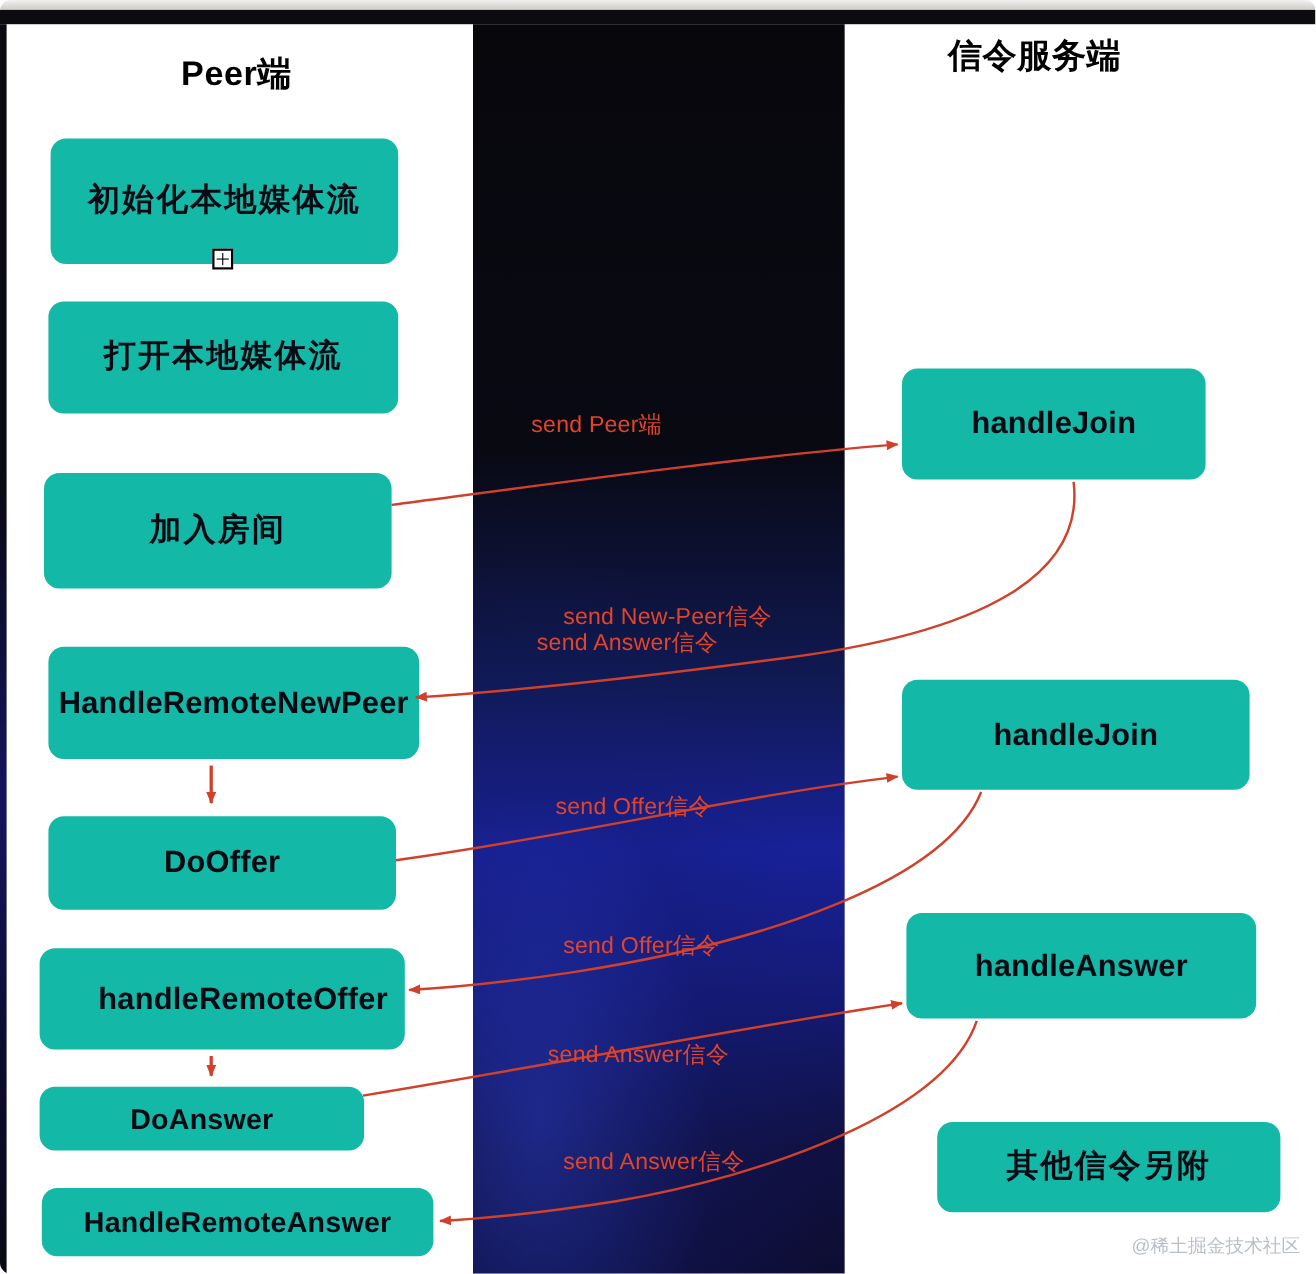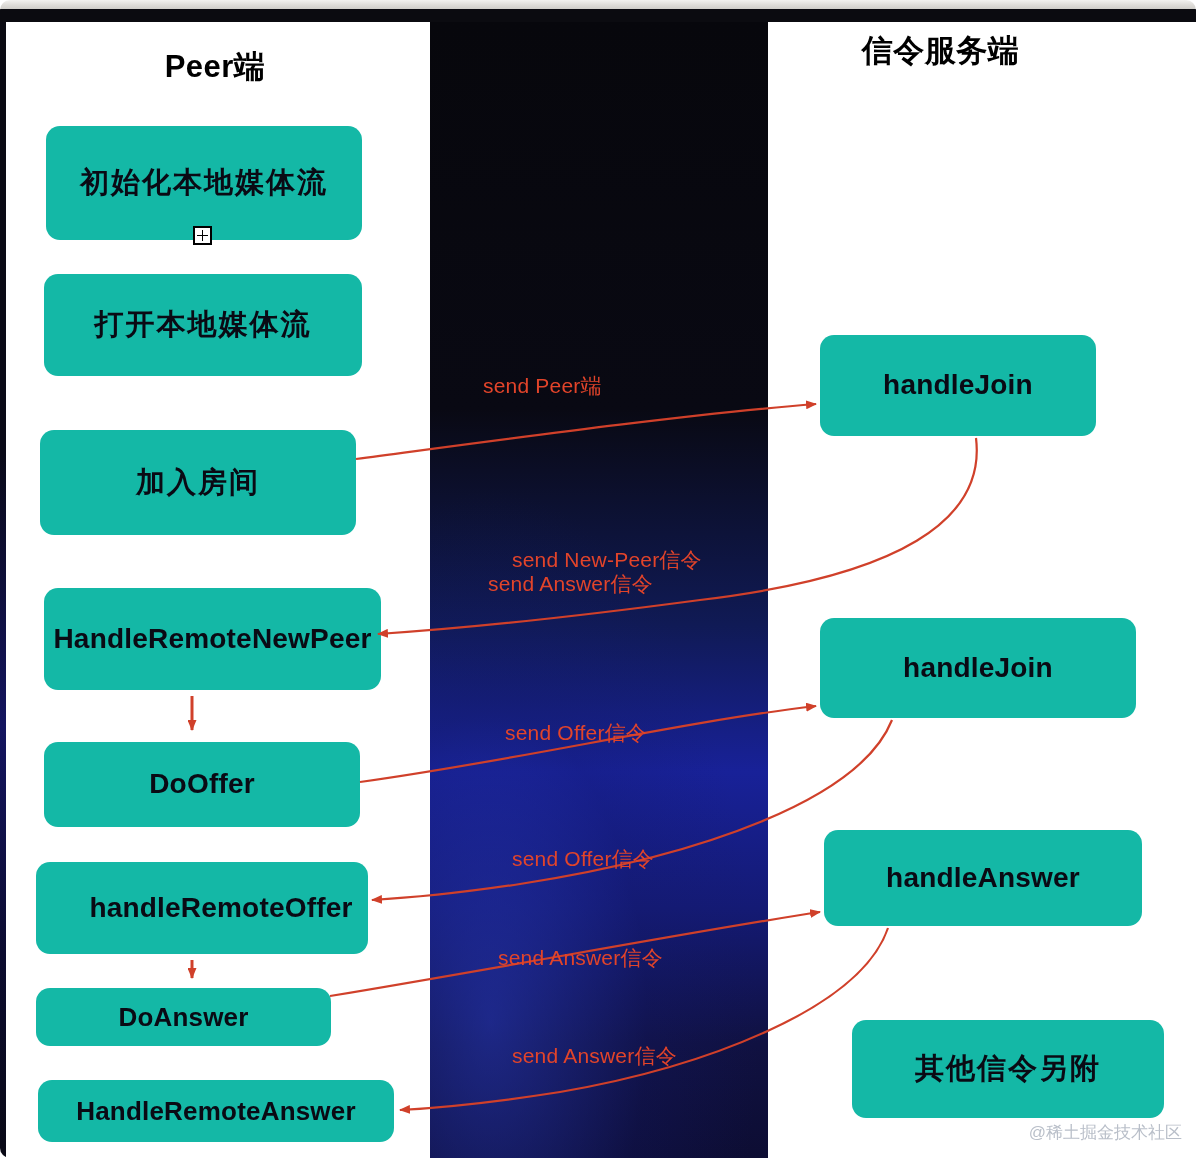--- a/index.html
+++ b/index.html
@@ -171,21 +171,21 @@
   <div class="node lat-sm" style="left:36px; top:988px; width:295px; height:58px;">DoAnswer</div>
 
   <div class="node lat-sm" style="left:38px; top:1080px; width:356px; height:62px;">HandleRemoteAnswer</div>
 
   <div class="node lat" style="left:820px; top:335px; width:276px; height:101px;">handleJoin</div>
 
   <div class="node lat" style="left:820px; top:618px; width:316px; height:100px;">handleJoin</div>
 
   <div class="node lat" style="left:824px; top:830px; width:318px; height:96px;">handleAnswer</div>
 
-  <div class="node cjk" style="left:852px; top:1020px; width:312px; height:98px;">其他信令另附</div>
+  <div class="node cjk" style="left:852px; top:1020px; width:312px; height:82px;">其他信令另附</div>
 
   <svg id="links" viewBox="0 0 1196 1158" xmlns="http://www.w3.org/2000/svg">
     <defs>
       <marker id="ah" markerWidth="11" markerHeight="9" refX="10" refY="4.5" orient="auto" markerUnits="userSpaceOnUse">
         <path d="M0,0 L11,4.5 L0,9 z" fill="#d0402a"></path>
       </marker>
     </defs>
 
     <path d="M356,459 C500,440 680,415 816,404" fill="none" stroke="#d0402a" stroke-width="2.2" marker-end="url(#ah)"></path>
 

